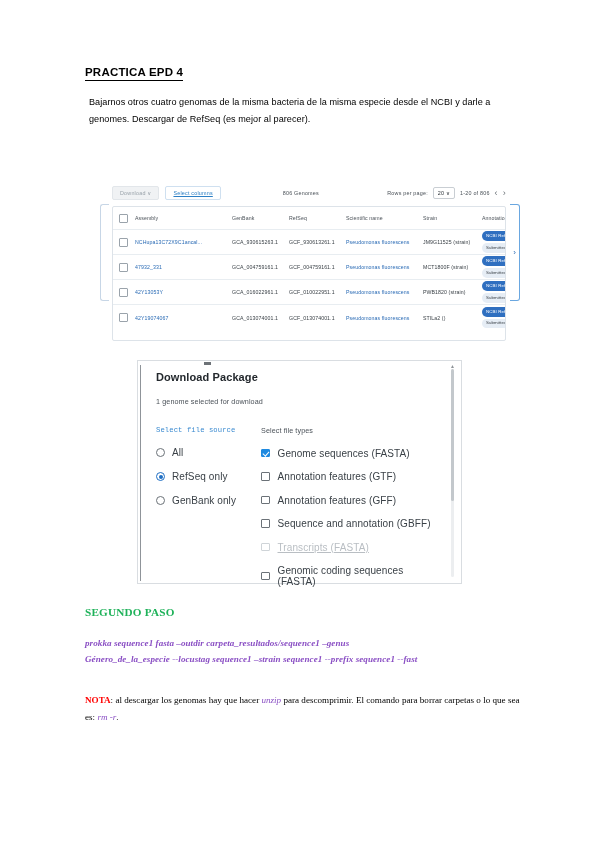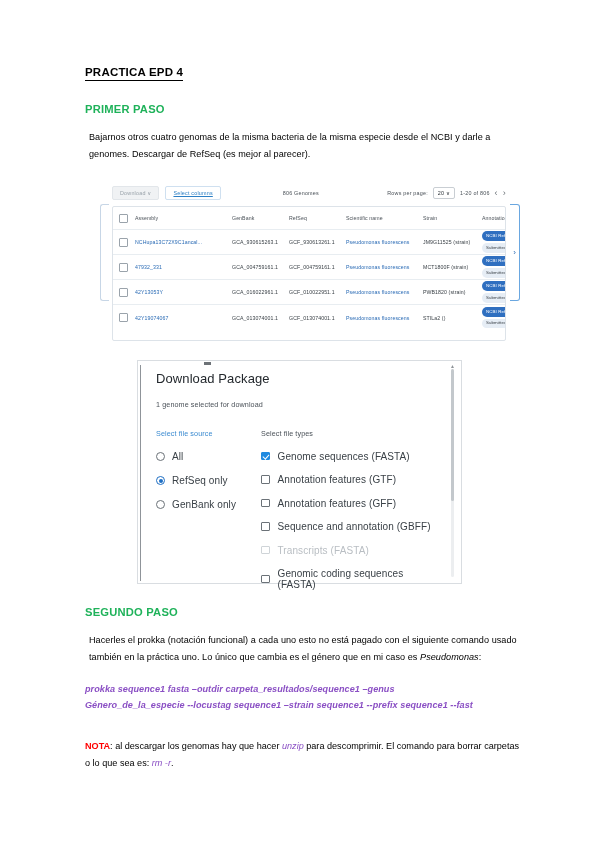--- a/index.html
+++ b/index.html
@@ -149,27 +149,27 @@
     position:absolute;
     left:137px;top:360px;
     width:325px;height:224px;
     background:#fff;
     border:1px solid #d9dde1;
     box-sizing:border-box;
   }
   .dlg-edge-l{position:absolute;left:2px;top:4px;width:3px;height:216px;border-left:1.4px solid #8f9499;}
   .dlg-inner{position:absolute;left:18px;top:10px;right:24px;bottom:6px;}
   .dlg-nub{position:absolute;left:66px;top:1px;width:7px;height:3px;background:#6d7277;}
-  .dlg-title{font-size:13px;font-weight:normal;color:#23282d;letter-spacing:.1px;}
+  .dlg-title{font-size:11px;font-weight:bold;color:#23282d;letter-spacing:.1px;}
   .dlg-sub{font-size:7.2px;color:#4a5158;margin-top:14px;letter-spacing:.1px;}
   .dlg-cols{display:flex;margin-top:20px;}
   .dlg-col-left{width:105px;flex:none;}
   .dlg-col-right{flex:1;}
   .col-head{font-size:7.2px;letter-spacing:.1px;}
-  .col-head.blue{color:#3a8ad0;}
+  .col-head.blue{color:#3a8ad0;font-family:Liberation Mono, monospace;}
   .col-head.grey{color:#4a5158;}
   .opt{display:flex;align-items:center;margin-top:13px;}
   .radio{
     width:9px;height:9px;border:1.3px solid #6b7278;border-radius:50%;
     flex:none;margin-right:7px;box-sizing:border-box;position:relative;background:#fff;
   }
   .radio.on{border-color:#1f6fc4;border-width:1.6px;}
   .radio.on::after{
     content:"";position:absolute;left:50%;top:50%;
     width:4px;height:4px;background:#1f6fc4;border-radius:50%;
@@ -180,40 +180,39 @@
     width:8.5px;height:8.5px;border:1.3px solid #6b7278;border-radius:1px;
     flex:none;margin-right:8px;box-sizing:border-box;background:#fff;position:relative;
   }
   .chk.on{background:#1f8ae0;border-color:#1f8ae0;}
   .chk.on::after{
     content:"";position:absolute;left:2.4px;top:.6px;
     width:2.6px;height:5px;border:solid #fff;border-width:0 1.4px 1.4px 0;
     transform:rotate(42deg);
   }
   .chk.dim{border-color:#cfd4d8;}
-  .opt-lbl.dim{color:#b9bec3;}
+  .opt-lbl.dim{color:#b9bec3;text-decoration:underline;}
   .opt.ct{margin-top:12.5px;}
   .dlg-scroll{
     position:absolute;right:7px;top:8px;width:3px;height:208px;background:#eceef0;border-radius:2px;
   }
   .dlg-scroll::after{
     content:"";position:absolute;left:0;top:0;width:3px;height:132px;background:#c3c8cc;border-radius:2px;
   }
   .dlg-caret{position:absolute;right:6px;top:2px;font-size:5px;color:#8f9499;}
 </style>
 </head>
 <body>
 
 <div class="page">
 
   
   <h1 class="doc-title">PRACTICA EPD 4</h1>
 
   
-  <h2 class="section">PRIMER PASO</h2>
   <p class="body">Bajarnos otros cuatro genomas de la misma bacteria de la misma especie desde el NCBI y darle a genomes. Descargar de RefSeq (es mejor al parecer).</p>
 
   
   <div class="shot-table">
 
     <div class="side-l"></div>
     <div class="side-r">›</div>
 
     <div class="tbl-toolbar">
       <div class="btn-download">
@@ -378,23 +377,22 @@
             <span class="chk"></span>
             <span class="opt-lbl">Genomic coding sequences (FASTA)</span>
           </div>
         </div>
 
       </div>
     </div>
   </div>
 
   
-  <div style="position:absolute;left:85px;top:605px;right:79px;">
+  <div style="position:absolute;left:85px;top:605px;right:79px;font-family:Liberation Serif, serif;">
     <h2 class="section" style="margin-top:0">SEGUNDO PASO</h2>
 
-    <p class="body"><span>Hacerles el prokka (notación funcional) a cada uno esto no está pagado con el siguiente comando usado también en la práctica uno. Lo único que cambia es el género que en mi caso es </span><span class="it">Pseudomonas</span><span>:</span></p>
 
     <p class="cmd"><span>prokka sequence1 fasta –outdir carpeta_resultados/sequence1 –genus</span><br><span>Género_de_la_especie --locustag sequence1 –strain sequence1 --prefix sequence1 --fast</span></p>
 
     <p class="nota"><span class="nota-lbl">NOTA</span><span>: al descargar los genomas hay que hacer </span><span class="mono-purple">unzip</span><span> para descomprimir. El comando para borrar carpetas o lo que sea es: </span><span class="mono-purple">rm -r</span><span>.</span></p>
   </div>
 
 </div>
 
 </body></html>

